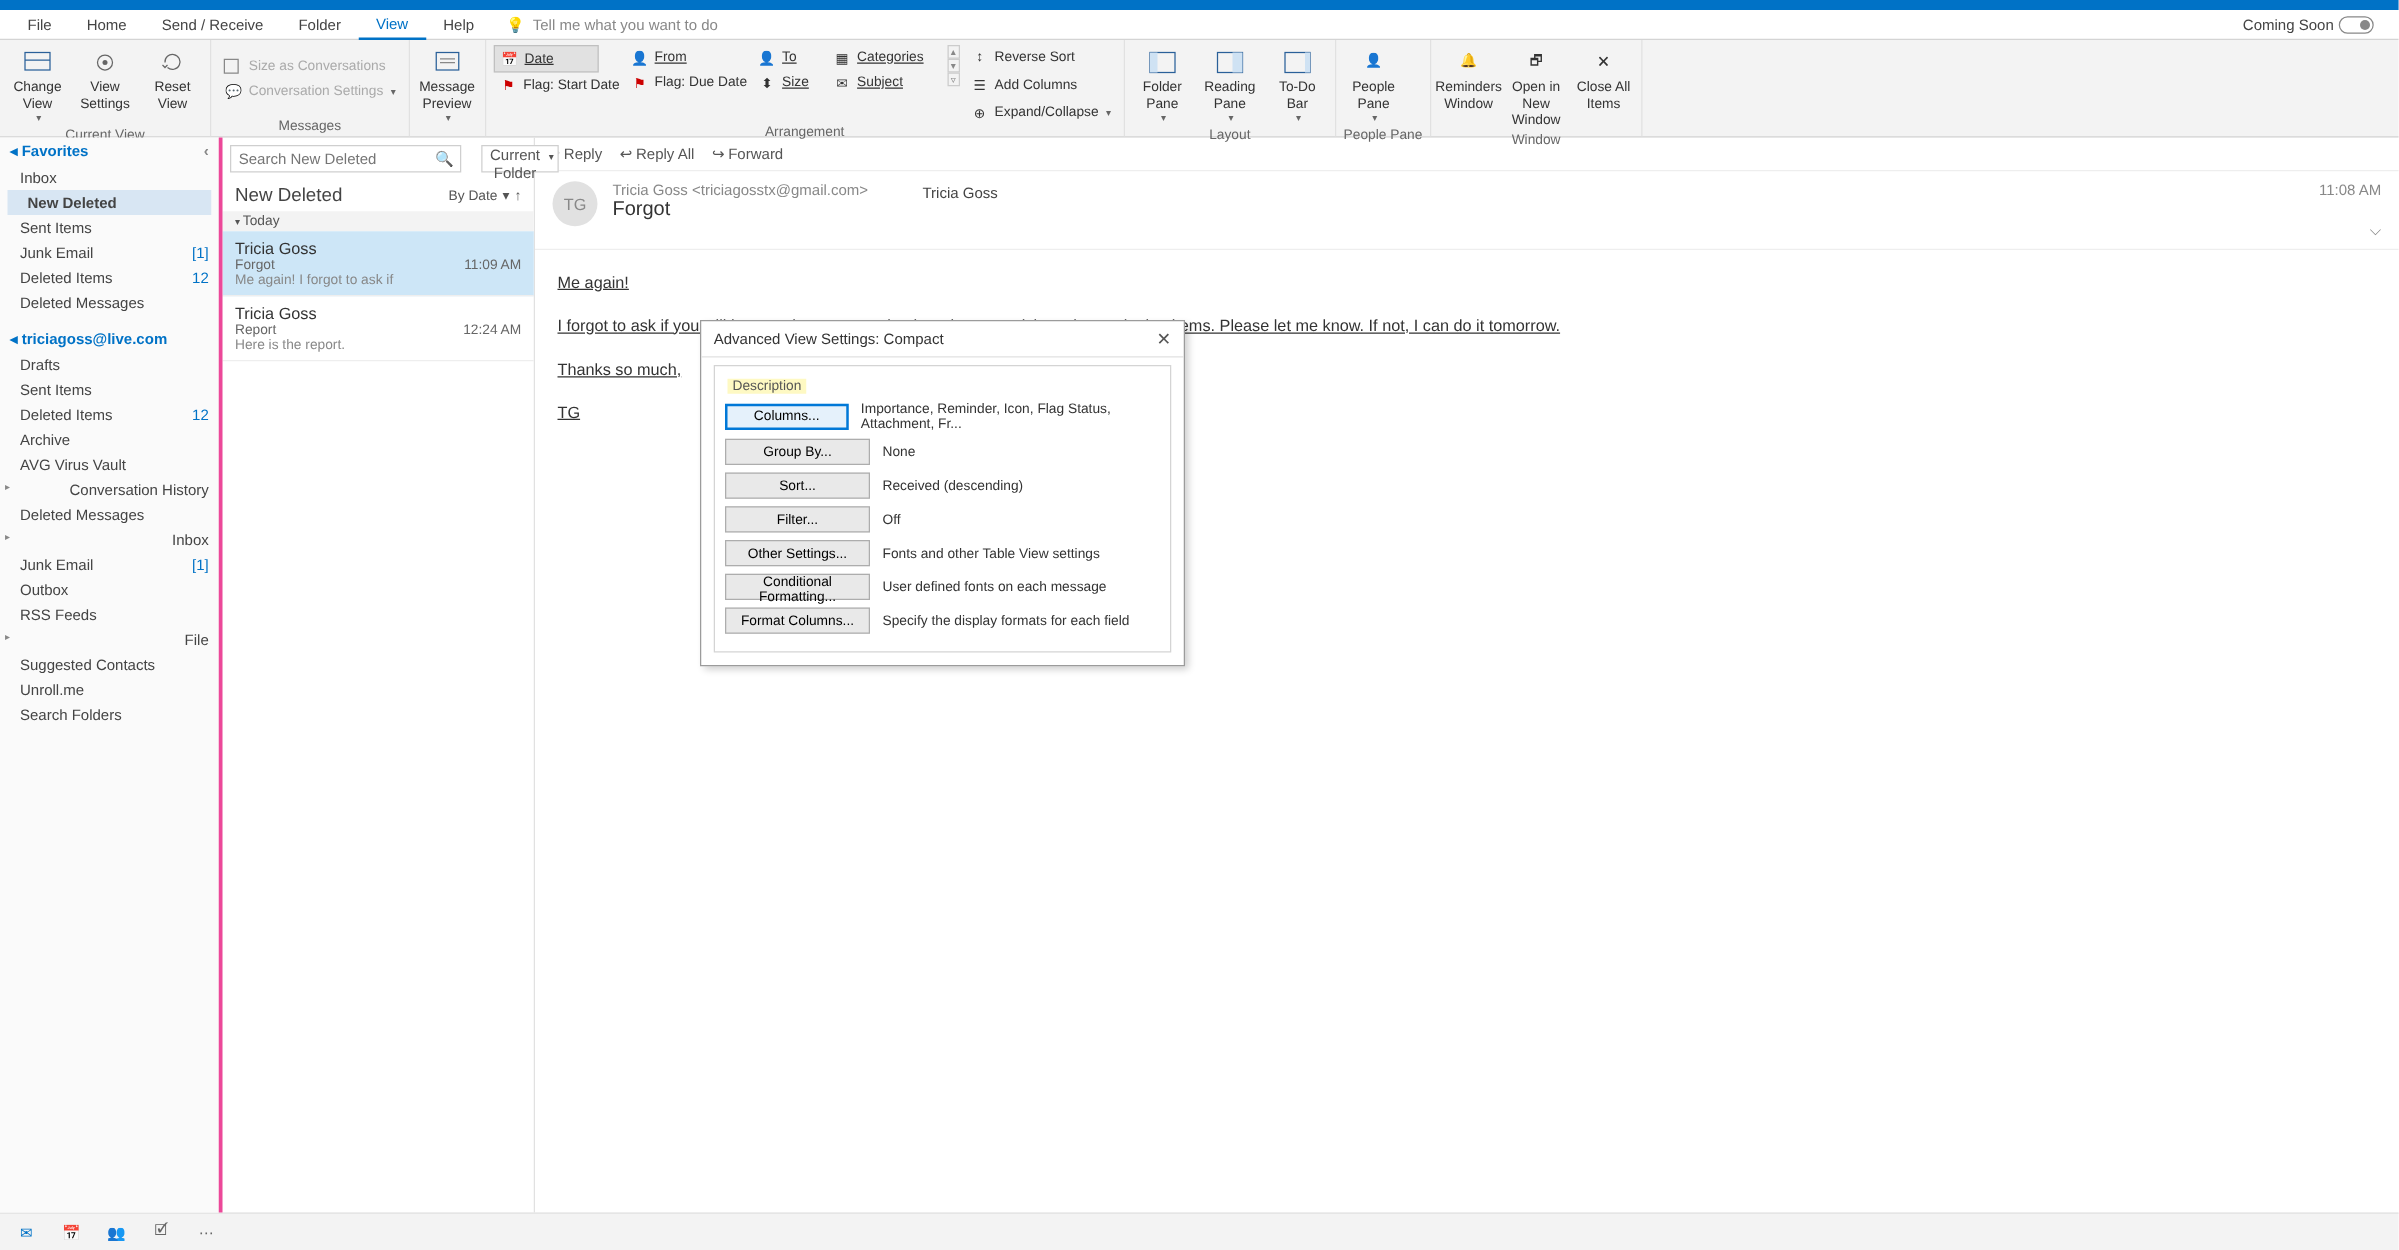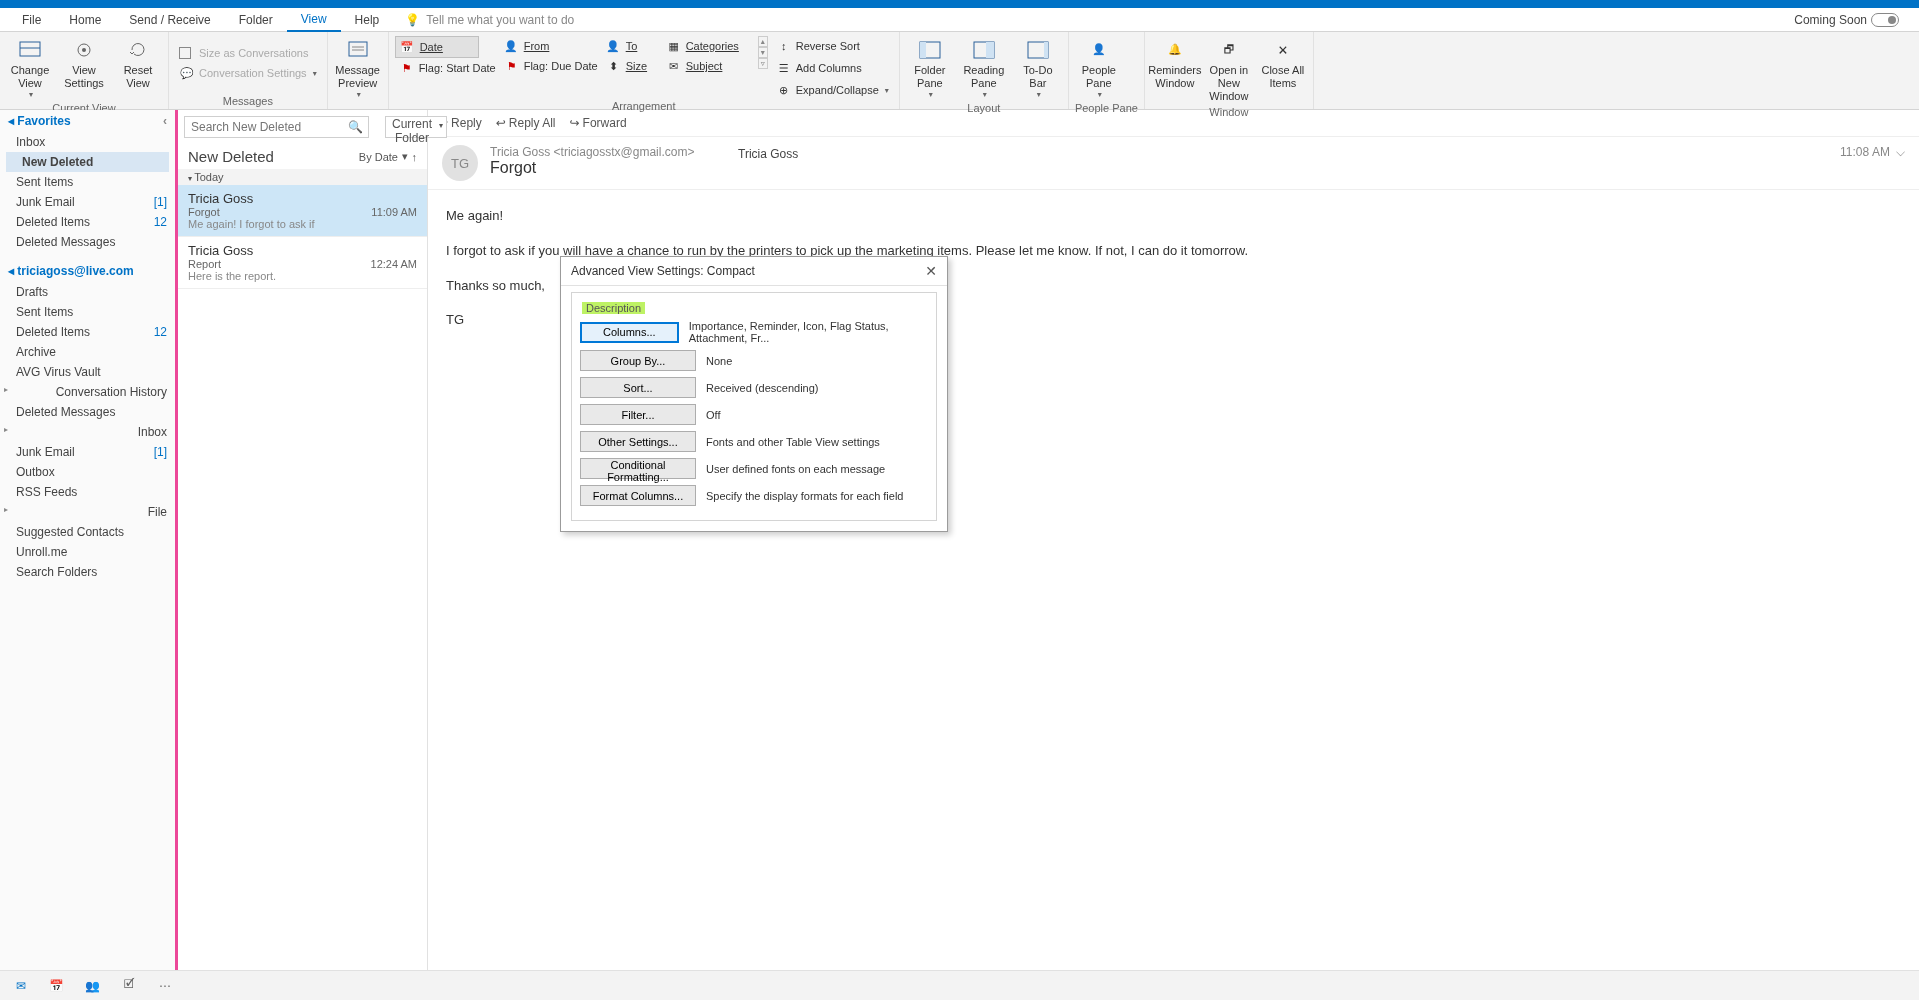--- a/index.html
+++ b/index.html
@@ -60,37 +60,37 @@
 .msgitem .time { color:#666; }
 .msgitem .prev { font-size:11px; color:#888; }
 
 .reading { flex:1; display:flex; flex-direction:column; }
 .replybar { padding:6px 10px; display:flex; gap:14px; border-bottom:1px solid #eee; color:#555; font-size:12px; }
 .replybar span { cursor:pointer; display:flex; align-items:center; gap:3px; }
 .msgheader { padding:8px 14px; display:flex; align-items:flex-start; gap:12px; border-bottom:1px solid #eee; position:relative; }
 .avatar { width:36px; height:36px; border-radius:50%; background:#e1e1e1; display:flex; align-items:center; justify-content:center; color:#888; font-size:13px; }
 .msgheader .info .fromline { color:#888; font-size:12px; }
 .msgheader .info .subjline { color:#333; font-size:16px; }
-.msgheader .rightinfo { margin-left:auto; color:#888; font-size:12px; display:flex; flex-direction:row; align-items:flex-end; gap:6px; }
+.msgheader .rightinfo { margin-left:auto; color:#888; font-size:12px; display:flex; flex-direction:column; align-items:flex-end; gap:18px; }
 .msgheader .to { color:#444; font-size:12px; position:absolute; left:310px; top:10px; }
 .msgbody { padding:16px 18px; font-size:13px; color:#333; line-height:1.6; }
-.msgbody p { margin-bottom:14px; }
+.msgbody p { margin-bottom:14px;text-decoration:underline; }
 
 
 .botbar { height:30px; background:#f3f3f3; border-top:1px solid #e1e1e1; display:flex; align-items:center; gap:18px; padding:0 12px; }
 .botbar .bi { width:18px; height:18px; display:flex; align-items:center; justify-content:center; color:#0072c6; cursor:pointer; }
 
 
 .dialog-backdrop { position:absolute; inset:0; pointer-events:none; }
 .dialog { position:absolute; left:560px; top:256px; width:388px; background:#fff; border:1px solid #9b9b9b; box-shadow:3px 3px 6px rgba(0,0,0,.2); font-size:12px; }
 .dialog .dtitle { padding:6px 10px; color:#333; display:flex; justify-content:space-between; align-items:center; }
 .dialog .dtitle .close { cursor:pointer; font-size:14px; color:#555; }
 .dialog .dbody { border-top:1px solid #e1e1e1; padding:6px 10px 10px 10px; }
 .dialog .fs { border:1px solid #d4d4d4; padding:8px; }
-.dialog .fs .legend { font-size:11px; color:#555; margin:-14px 0 6px 2px; background:#bef264; display:inline-block; padding:0 4px;text-align:center; }
+.dialog .fs .legend { font-size:11px; color:#555; margin:-14px 0 6px 2px; background:#fef9c3; display:inline-block; padding:0 4px;text-align:center; }
 .drow { display:flex; align-items:center; gap:10px; margin-bottom:6px; }
 .dbtn { width:116px; height:21px; border:1px solid #adadad; background:#e9e9e9; font-size:11px; cursor:pointer; }
 .dbtn.primary { border:2px solid #0078d7; background:#e5f1fb; }
 .dval { font-size:11px; color:#333; }
 .dfoot { display:flex; gap:8px; margin-top:8px; }
 .dfoot .dbtn.ok, .dfoot .dbtn.cancel { width:58px; }
 .dfoot .spacer { flex:1; }
 
 svg { display:block; }
 </style>

